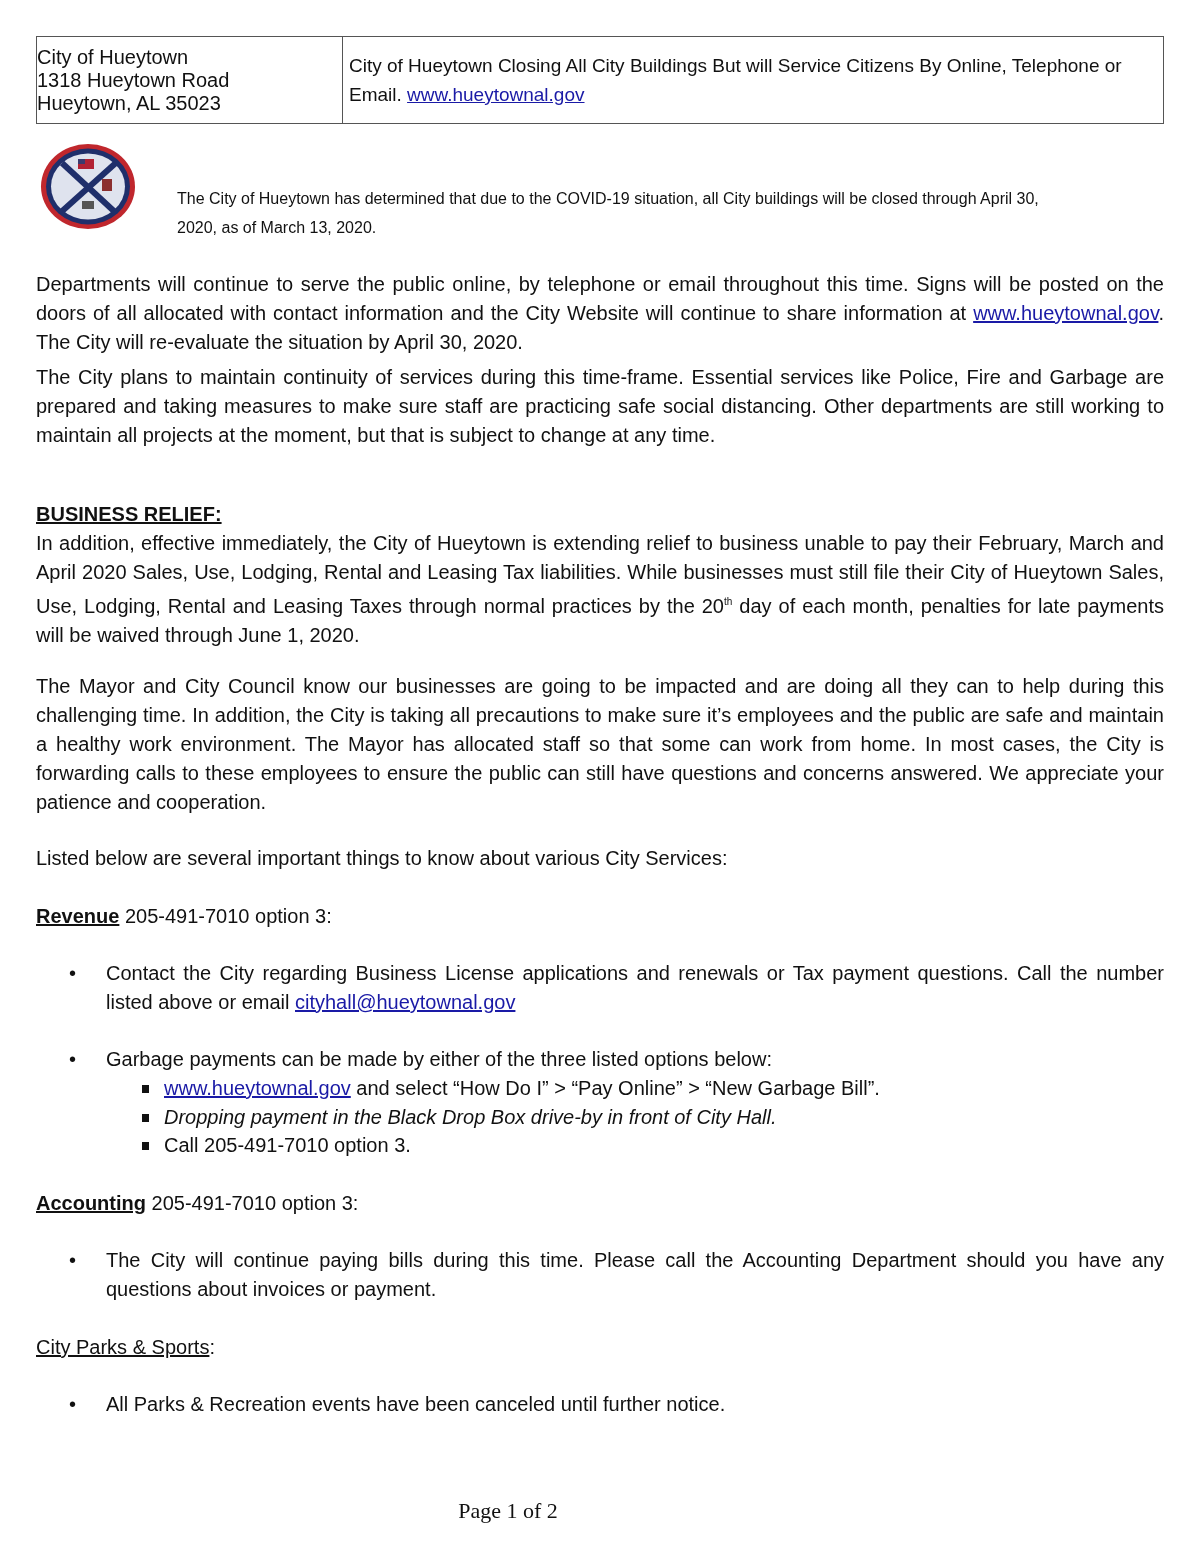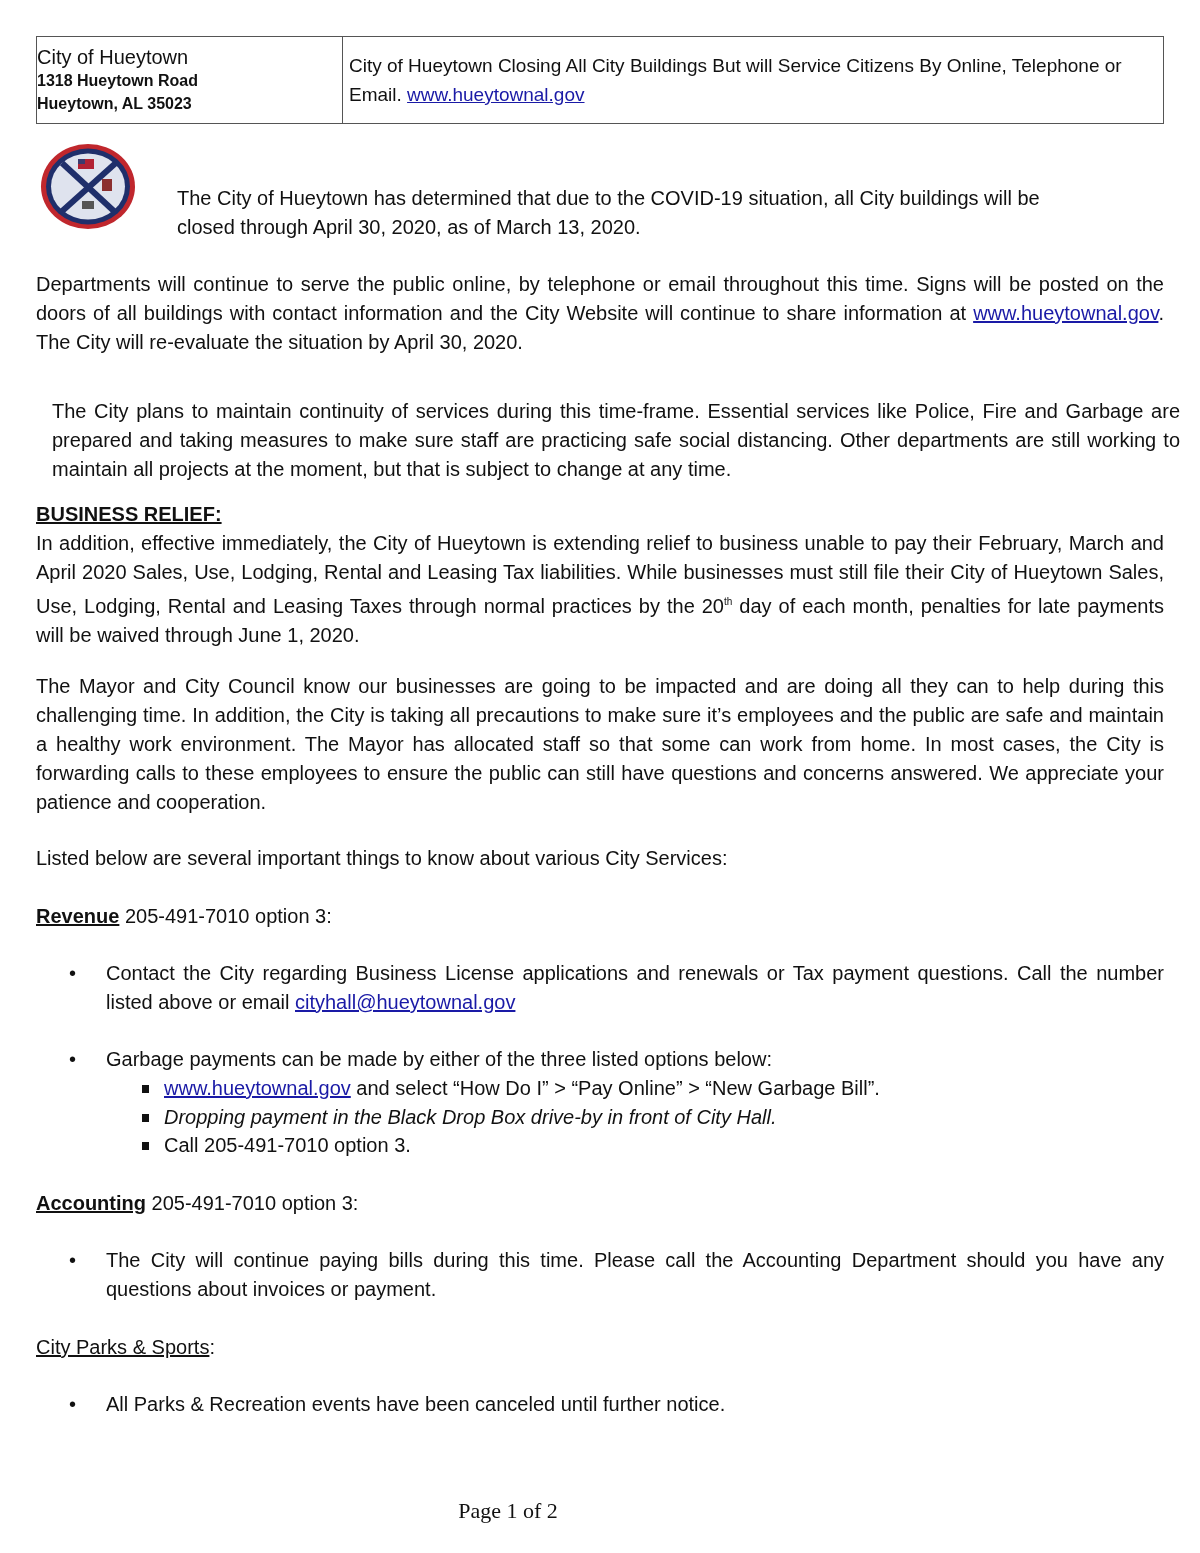--- a/index.html
+++ b/index.html
@@ -3,25 +3,25 @@
 <meta charset="utf-8">
 <style>
   html, body { margin:0; padding:0; background:#ffffff; }
   body { width:1200px; height:1553px; position:relative; overflow:hidden;
          font-family:"Liberation Sans", sans-serif; color:#111; }
   .header-table { position:absolute; left:36px; top:36px; width:1128px; height:88px;
                   border:1px solid #555; box-sizing:border-box; display:flex; }
   .hdr-left { width:305px; border-right:1px solid #555; text-align:left;
               display:flex; flex-direction:column; justify-content:center; }
   .hdr-left .name { font-size:20px; line-height:24px; }
-  .hdr-left .addr { font-size:16px; line-height:23px;font-weight:bold; }
+  .hdr-left .addr { font-size:20px; line-height:23px; }
   .hdr-right { flex:1; padding:14px 6px; font-size:19px; line-height:29px; }
   a { color:#1a1aa6; text-decoration:underline; }
   .logo { position:absolute; left:40px; top:143px; width:96px; height:87px; }
-  .intro { position:absolute; left:177px; top:184px; width:900px; font-size:20px; line-height:29px; }
+  .intro { position:absolute; left:177px; top:184px; width:900px; font-size:16px; line-height:29px; }
   .body-text { position:absolute; left:36px; width:1128px; font-size:20px; line-height:29px; text-align:justify; }
   .body-text p { margin:0; }
   .section-head { font-weight:bold; text-decoration:underline; }
   .bullet { position:absolute; left:36px; width:1128px; font-size:20px; line-height:29px; }
   .bullet .dot { position:absolute; left:33px; top:0; }
   .bullet .txt { margin-left:70px; text-align:justify; }
   .sub { position:absolute; left:142px; font-size:20px; line-height:29px; }
   .sub .sq { position:absolute; left:0; top:11px; width:7px; height:8px; background:#111; }
   .sub .txt { margin-left:22px; }
   .footer { position:absolute; left:0; width:1016px; top:1498px; text-align:center;
@@ -53,25 +53,25 @@
     <rect x="38" y="16" width="16" height="10" fill="#b22234"></rect>
     <rect x="38" y="16" width="7" height="5" fill="#3c3b6e"></rect>
     <rect x="62" y="36" width="10" height="12" fill="#8b2f2f"></rect>
     <rect x="42" y="58" width="12" height="8" fill="#555"></rect>
   </svg>
 </div>
 
 <div class="intro">The City of Hueytown has determined that due to the COVID-19 situation, all City buildings will be closed through April 30, 2020, as of March 13, 2020.</div>
 
 <div class="body-text" style="top:270px;">
-  <p><span>Departments will continue to serve the public online, by telephone or email throughout this time. Signs will be posted on the doors of all buildings with contact information and the City Website will continue to share information at</span>
+  <p><span>Departments will continue to serve the public online, by telephone or email throughout this time. Signs will be posted on the doors of all allocated with contact information and the City Website will continue to share information at</span>
   <a>www.hueytownal.gov</a><span>. The City will re-evaluate the situation by April 30, 2020.</span></p>
 </div>
 
-<div class="body-text" style="top:397px;margin-left:16px;">The City plans to maintain continuity of services during this time-frame. Essential services like Police, Fire and Garbage are prepared and taking measures to make sure staff are practicing safe social distancing. Other departments are still working to maintain all projects at the moment, but that is subject to change at any time.</div>
+<div class="body-text" style="top:363px;">The City plans to maintain continuity of services during this time-frame. Essential services like Police, Fire and Garbage are prepared and taking measures to make sure staff are practicing safe social distancing. Other departments are still working to maintain all projects at the moment, but that is subject to change at any time.</div>
 
 <div class="body-text" style="top:500px;">
   <div class="section-head">BUSINESS RELIEF:</div>
   <p><span>In addition, effective immediately, the City of Hueytown is extending relief to business unable to pay their February, March and April 2020 Sales, Use, Lodging, Rental and Leasing Tax liabilities. While businesses must still file their City of Hueytown Sales, Use, Lodging, Rental and Leasing Taxes through normal practices by the 20</span><sup>th</sup><span> day of each month, penalties for late payments will be waived through June 1, 2020.</span></p>
 </div>
 
 <div class="body-text" style="top:672px;">The Mayor and City Council know our businesses are going to be impacted and are doing all they can to help during this challenging time. In addition, the City is taking all precautions to make sure it’s employees and the public are safe and maintain a healthy work environment. The Mayor has allocated staff so that some can work from home. In most cases, the City is forwarding calls to these employees to ensure the public can still have questions and concerns answered. We appreciate your patience and cooperation.</div>
 
 <div class="body-text" style="top:844px;">Listed below are several important things to know about various City Services:</div>
 

